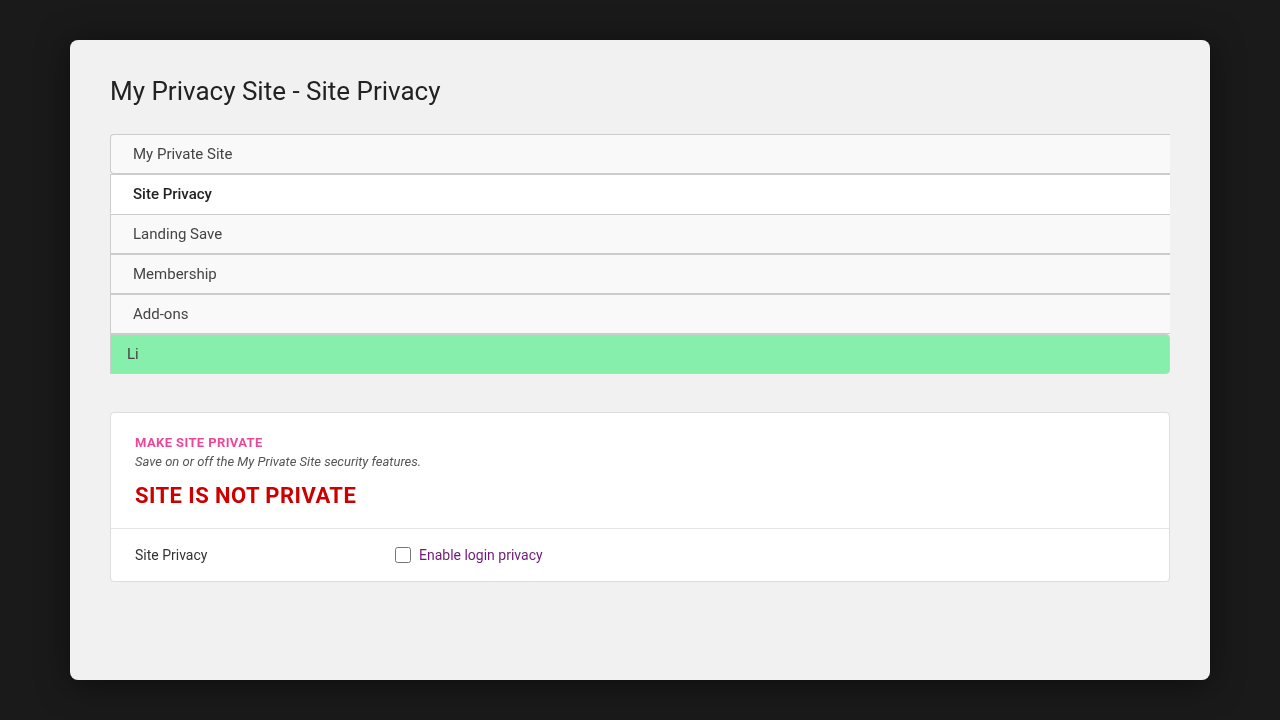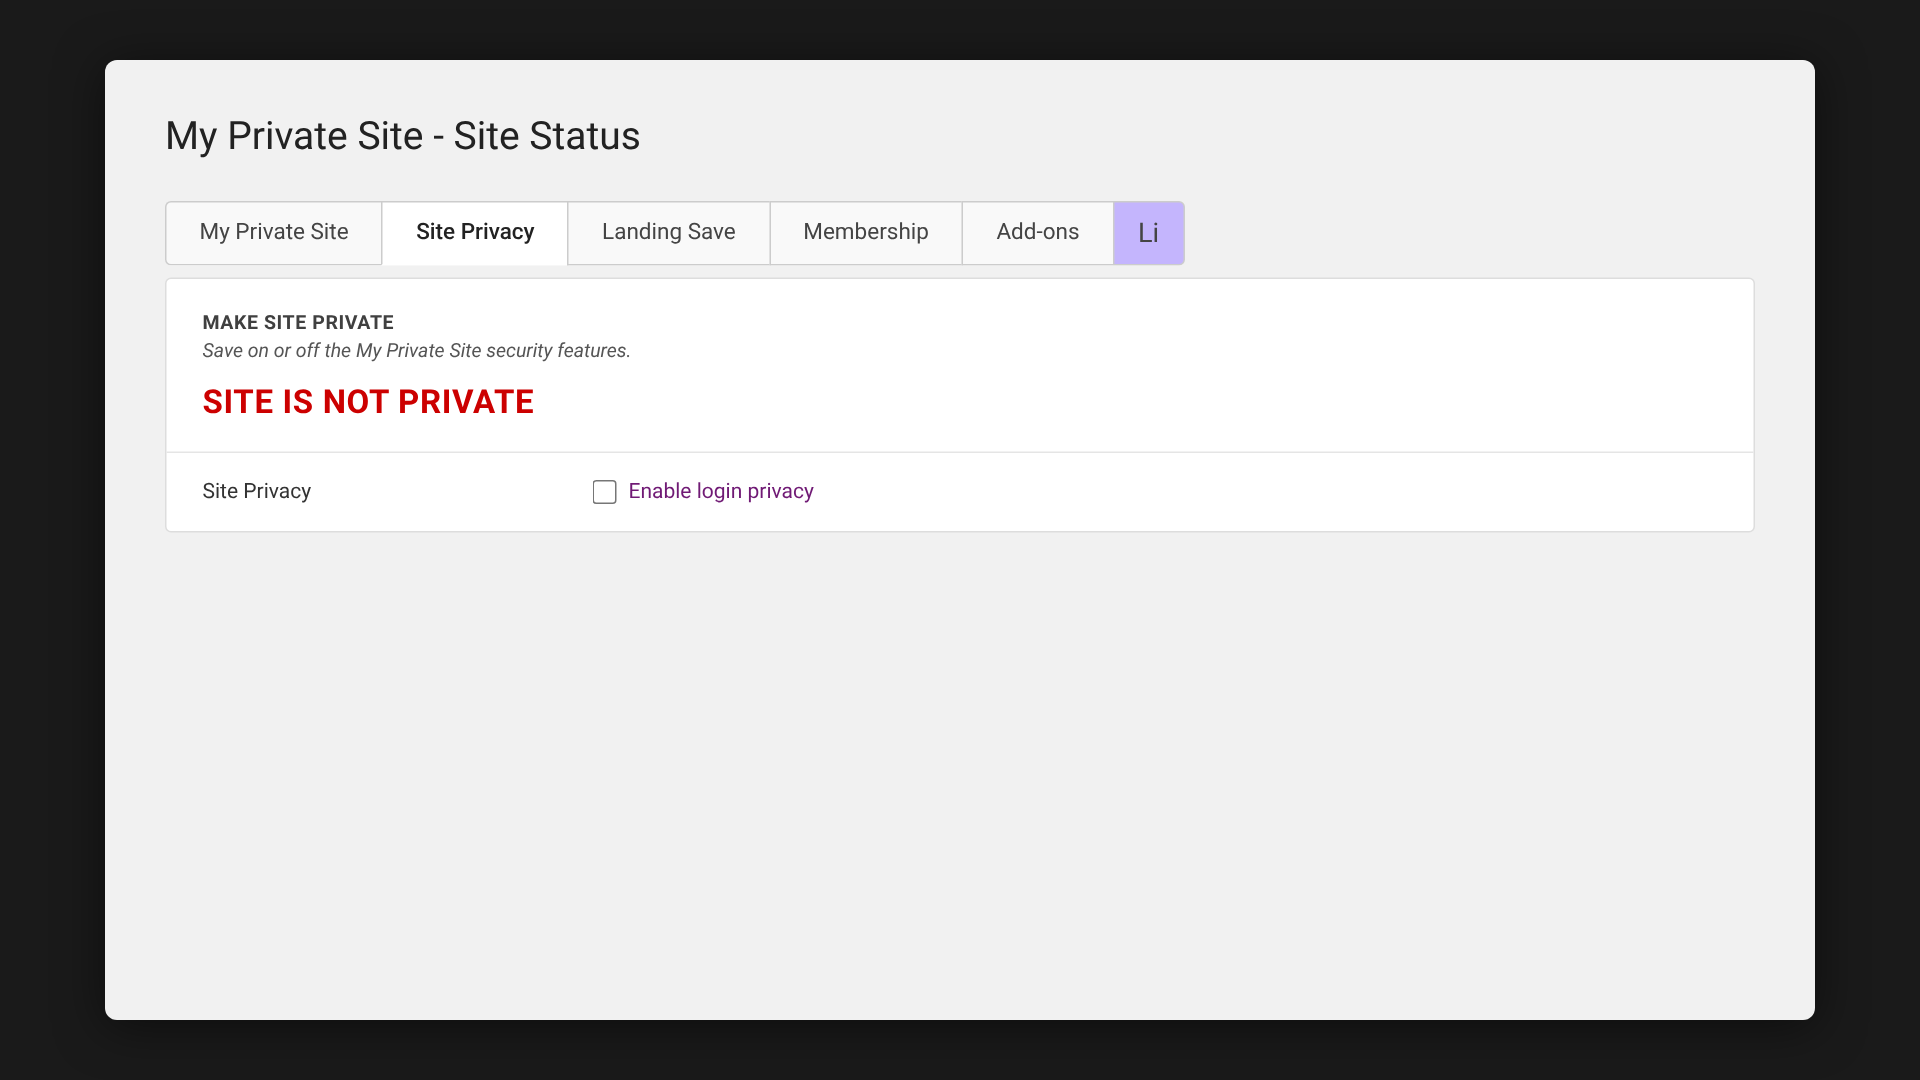--- a/index.html
+++ b/index.html
@@ -28,23 +28,23 @@
 
     .page-title {
       font-size: 26px;
       font-weight: 400;
       color: #222;
       margin-bottom: 28px;
     }
 
     .tabs {
       display: flex;
-      flex-direction: row;
+      flex-direction: column;
       border: none;
-      margin-bottom: 8px;
+      margin-bottom: 38px;
       overflow: hidden;
     }
 
     .tab {
       padding: 10px 22px;
       font-size: 15px;
       color: #444;
       background: #f9f9f9;
       border: 1px solid #ccc;
       border-right: none;
@@ -66,23 +66,23 @@
       background: #fff;
       color: #222;
       font-weight: 500;
       border-bottom: 1px solid #fff;
       position: relative;
       z-index: 1;
     }
 
     .tab-overflow {
       padding: 10px 16px;
-      font-size: 18px;
+      font-size: 15px;
       color: #444;
-      background: #c4b5fd;
+      background: #86efac;
       border: 1px solid #ccc;
       border-right: none;
       cursor: pointer;
       white-space: nowrap;
     }
 
     .content-panel {
       background: #fff;
       border: 1px solid #ddd;
       border-radius: 4px;
@@ -94,21 +94,21 @@
       border-bottom: 1px solid #e5e5e5;
     }
 
     .panel-section:last-child {
       border-bottom: none;
     }
 
     .make-private-heading {
       font-size: 13px;
       font-weight: 700;
-      color: #404040;
+      color: #ec4899;
       text-transform: uppercase;
       letter-spacing: 0.03em;
       margin-bottom: 4px;
     }
 
     .make-private-subtext {
       font-size: 13px;
       color: #555;
       font-style: italic;
       margin-bottom: 14px;
@@ -162,21 +162,21 @@
       font-size: 15px;
       font-weight: 500;
       cursor: pointer;
       letter-spacing: 0.01em;
     }
   </style>
 </head>
 <body>
 
 <div class="window">
-  <h1 class="page-title">My Private Site - Site Status</h1>
+  <h1 class="page-title">My Privacy Site - Site Privacy</h1>
 
   <div class="tabs">
     <div class="tab">
       <span>My Private Site</span>
     </div>
     <div class="tab active">
       <span>Site Privacy</span>
     </div>
     <div class="tab">
       <span>Landing Save</span>

